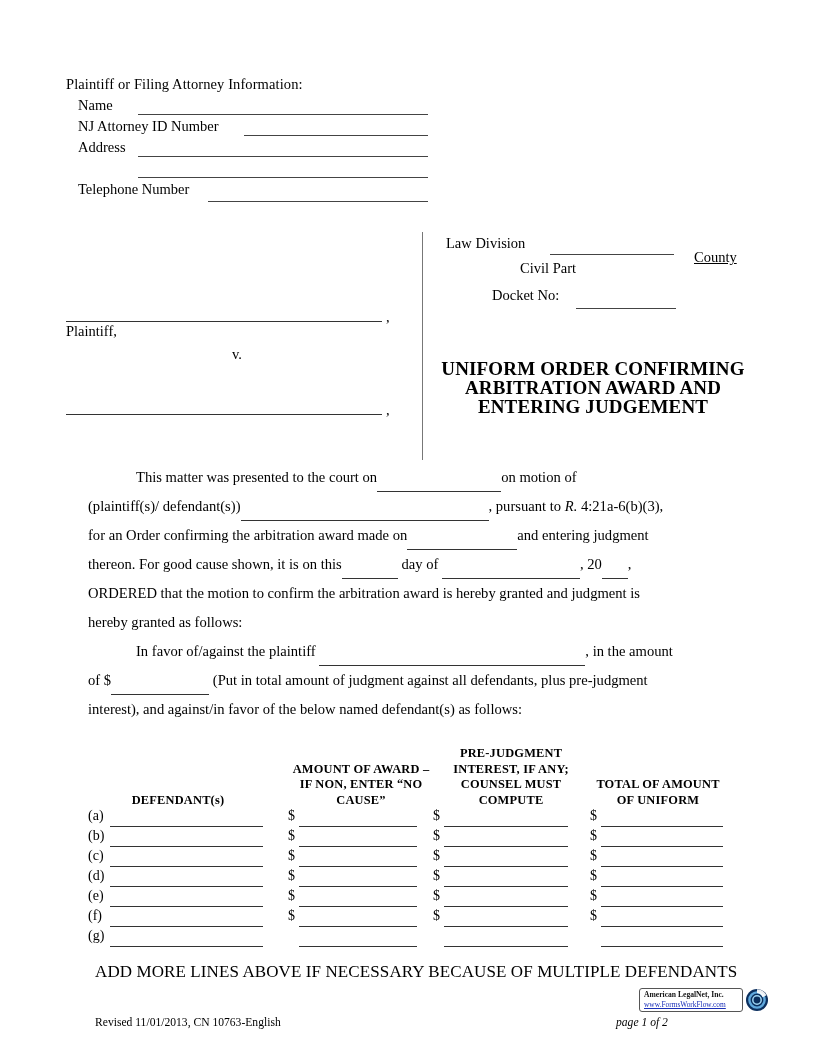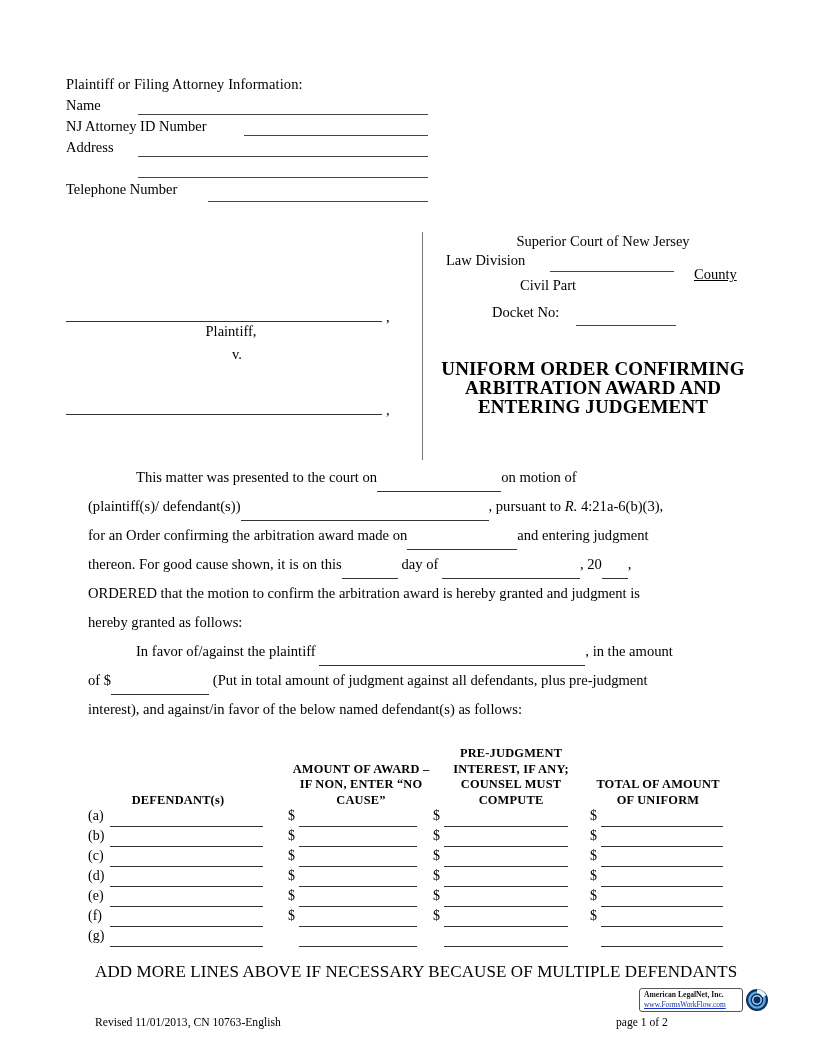--- a/index.html
+++ b/index.html
@@ -33,21 +33,21 @@
     font-size: 14.5px;
     letter-spacing: 0.1px;
     margin-bottom: 4px;
   }
   .attorney-row {
     position: relative;
     height: 21px;
     font-size: 14.5px;
     white-space: nowrap;
   }
-  .attorney-row .lbl { display: inline-block; }
+  .attorney-row .lbl { display: inline-block; margin-left: 12px; }
   .attorney-row .ln {
     position: absolute;
     bottom: 3px;
     border-bottom: 1px solid #444;
   }
 
   
   .caption-divider {
     position: absolute;
     left: 422px;
@@ -134,21 +134,21 @@
     bottom: 0;
     width: 316px;
     border-bottom: 1px solid #333;
   }
   .party-line .comma {
     position: absolute;
     left: 320px;
     bottom: -4px;
   }
   .party-role {
-    text-align: center;
+    text-align: left;
     padding-right: 10px;
     margin-top: 1px;
   }
   .party-v {
     padding-left: 166px;
     margin-top: 6px;
   }
   .party-gap { height: 30px; }
 
   
@@ -272,20 +272,21 @@
     position: absolute;
     left: 95px;
     top: 1016px;
     font-size: 11.6px;
   }
   .footer-right {
     position: absolute;
     left: 616px;
     top: 1016px;
     font-size: 11.6px;
+    font-style: italic;
   }
 </style>
 </head>
 <body>
 
 <div class="page">
 
   <div class="attorney-block">
     <div class="attorney-heading">Plaintiff or Filing Attorney Information:</div>
 
@@ -311,21 +312,20 @@
 
     <div class="attorney-row" style="height:24px;">
       <span class="lbl">Telephone Number</span>
       <span class="ln" style="left:142px; width:220px;"></span>
     </div>
   </div>
 
   <div class="caption-divider"></div>
 
   <div class="court-block">
-    <div class="court-line1">Superior Court of New Jersey</div>
 
     <div class="court-line2">
       <span class="lawdiv">Law Division</span>
       <span class="ln"></span>
       <span class="county">County</span>
     </div>
 
     <div class="court-line3">Civil Part</div>
 
     <div class="court-line4">

